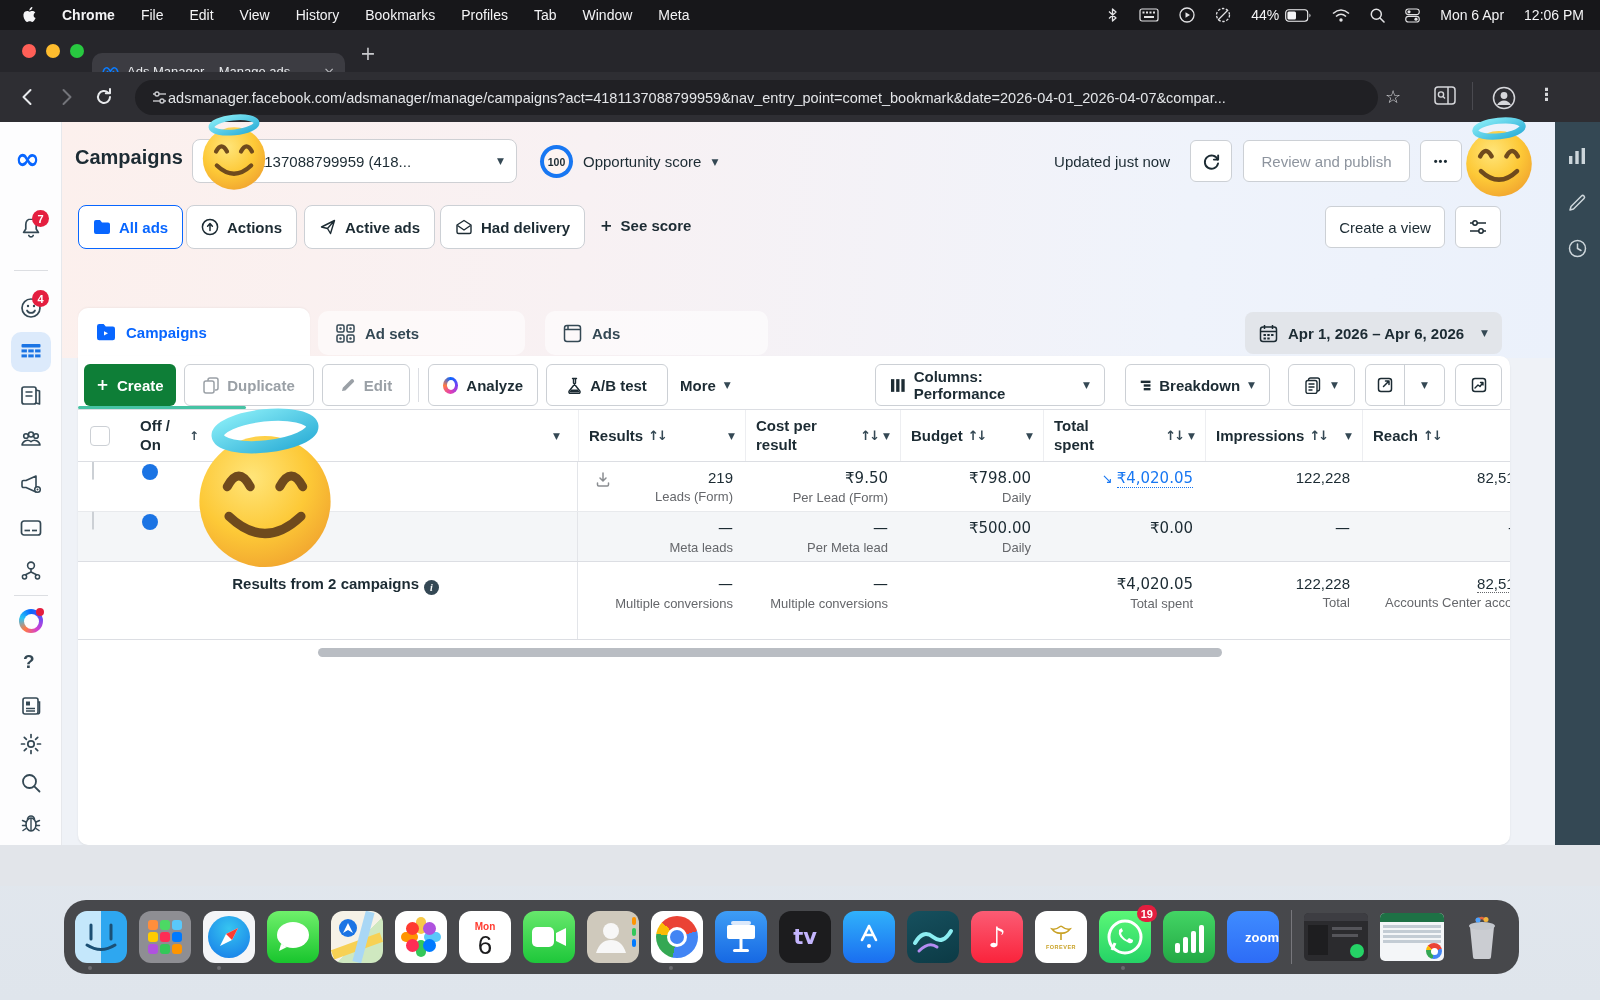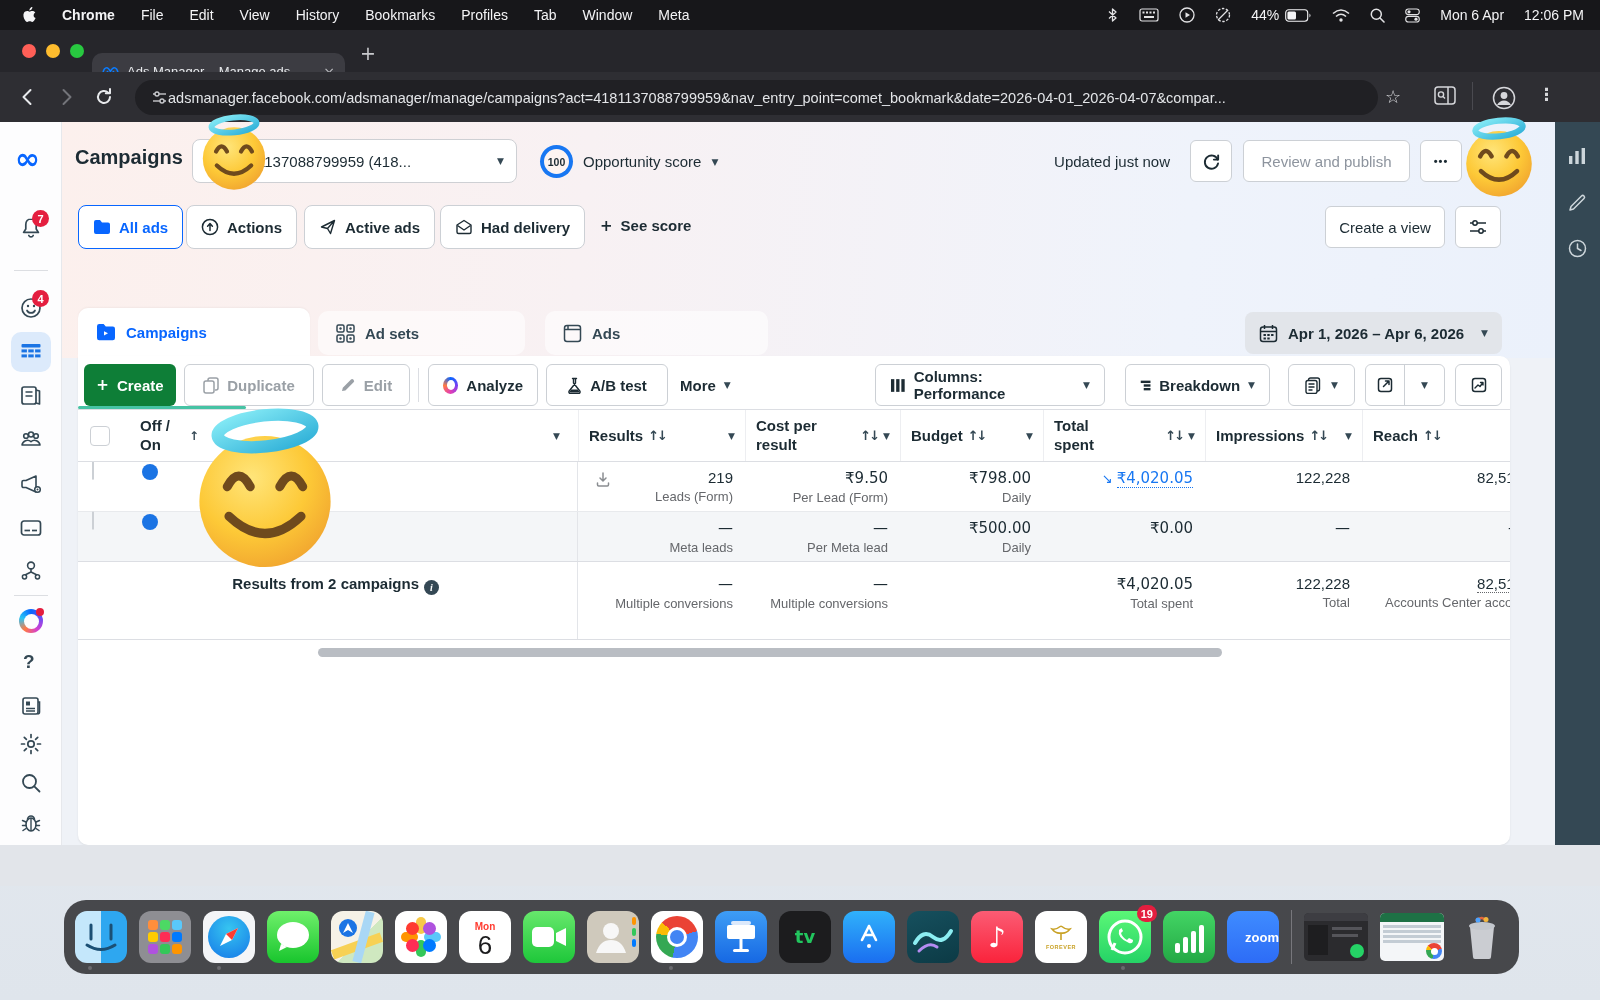--- a/index.html
+++ b/index.html
@@ -770,21 +770,21 @@
     </div>
   <div class="dicon" style="background:linear-gradient(180deg,#3e9df5,#1668e3)">
       <svg width="52" height="52" viewBox="0 0 52 52">
         <rect x="12" y="14" width="28" height="14" rx="2" fill="#fff"></rect>
         <rect x="24.5" y="28" width="3" height="10" fill="#fff"></rect>
         <rect x="18" y="38" width="16" height="3" rx="1.5" fill="#fff"></rect>
         <rect x="16" y="10" width="20" height="4" rx="2" fill="#dce9fb"></rect>
       </svg>
     </div>
   <div class="dicon" style="background:#1c1c1e;display:flex;align-items:center;justify-content:center">
-      <span style="color:#22c55e;font-size:18px;font-weight:bold"> <span class="glyph">tv</span></span>
+      <span style="color:#c4b5fd;font-size:21px;font-weight:bold"> <span class="glyph">tv</span></span>
     </div>
   <div class="dicon" style="background:linear-gradient(180deg,#30b1fb,#1a6ef0);display:flex;align-items:center;justify-content:center">
       <svg width="30" height="30" viewBox="0 0 30 30">
         <path d="M15 4 L8 18 M15 4 L22 18 M10.5 13 h9" stroke="#fff" stroke-width="2.6" fill="none" stroke-linecap="round"></path>
         <circle cx="15" cy="24" r="2" fill="#fff"></circle>
       </svg>
     </div>
   <div class="dicon" style="background:linear-gradient(160deg,#124k55,#0f4b58);background:linear-gradient(160deg,#16505e,#0c3a45)">
       <svg width="52" height="52" viewBox="0 0 52 52">
         <path d="M8 32 Q16 18 26 26 Q36 34 44 20" stroke="#8ceef2" stroke-width="4" fill="none" stroke-linecap="round"></path>

